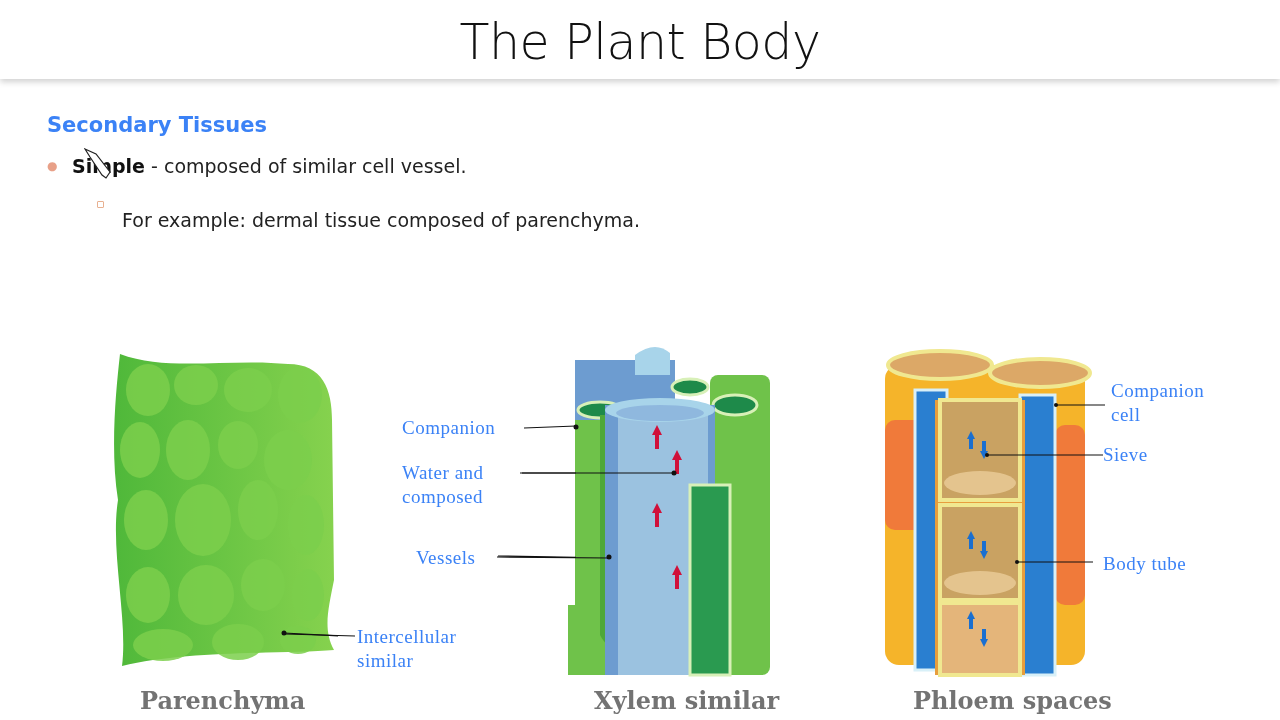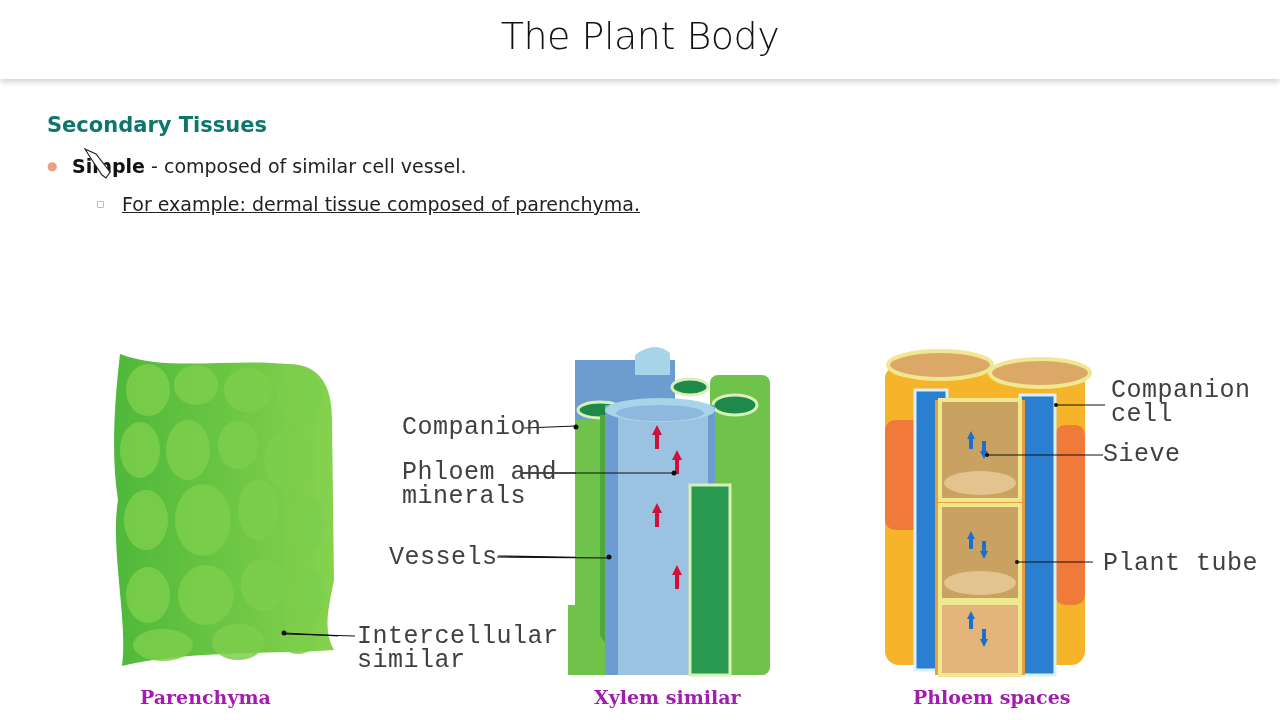--- a/index.html
+++ b/index.html
@@ -1,28 +1,28 @@
 <!DOCTYPE html>
 <html><head>
 <meta charset="utf-8">
 <style>
   html, body { margin:0; padding:0; }
   body { width:1280px; height:720px; background:#ffffff; position:relative; overflow:hidden; font-family:"Liberation Sans", sans-serif; }
   .header { position:absolute; left:0; top:0; width:1280px; height:79px; background:#fff; box-shadow:0 3px 6px rgba(0,0,0,0.18); z-index:2; }
-  .title { position:absolute; left:0; width:1280px; top:14px; text-align:center; font-family:"DejaVu Sans", sans-serif; font-size:38px; font-weight:300; color:#111; letter-spacing:-0.5px; }
-  .section { position:absolute; left:47px; top:113px; font-family:"DejaVu Sans", sans-serif; font-size:21px; font-weight:bold; color:#0f766e; }
+  .title { position:absolute; left:0; width:1280px; top:14px; text-align:center; font-family:"DejaVu Sans", sans-serif; font-size:49px; font-weight:300; color:#111; letter-spacing:-0.5px; }
+  .section { position:absolute; left:47px; top:113px; font-family:"DejaVu Sans", sans-serif; font-size:21px; font-weight:bold; color:#3b82f6; }
   .bullet1 { position:absolute; left:47px; top:155px; font-family:"DejaVu Sans", sans-serif; font-size:19px; color:#222; }
   .bullet1 .dot { position:absolute; left:0; top:4px; color:#e8a088; font-size:12px; }
   .bullet1 .txt { position:absolute; left:25px; top:0; white-space:nowrap; }
   .bullet1 b { font-weight:bold; color:#111; }
   .bullet2 { position:absolute; left:97px; top:193px; font-family:"DejaVu Sans", sans-serif; font-size:19px; color:#222; }
   .bullet2 .dot { position:absolute; left:0; top:8px; width:5px; height:5px; border:1px solid #e8b090; border-radius:1px; }
-  .bullet2 .txt { position:absolute; left:25px; top:0; white-space:nowrap;text-decoration:underline; }
-  .lbl { position:absolute; font-family:Liberation Mono, monospace; font-size:25px; color:#404040; line-height:24px; white-space:nowrap; letter-spacing:0.5px; }
-  .cap { position:absolute; font-family:"DejaVu Serif", serif; font-size:19px; font-weight:bold; color:#a21caf; white-space:nowrap; }
+  .bullet2 .txt { position:absolute; left:25px; top:16px; white-space:nowrap; }
+  .lbl { position:absolute; font-family:Liberation Serif, serif; font-size:19px; color:#3b82f6; line-height:24px; white-space:nowrap; letter-spacing:0.5px; }
+  .cap { position:absolute; font-family:"DejaVu Serif", serif; font-size:24px; font-weight:bold; color:#737373; white-space:nowrap; }
   svg { position:absolute; }
   .cursor { position:absolute; left:84px; top:148px; }
 </style>
 </head>
 <body>
 
 <div class="header">
   <div class="title">The Plant Body</div>
 </div>
 
@@ -114,24 +114,24 @@
   <line x1="2" y1="134" x2="113" y2="136" stroke="#111" stroke-width="1.2"></line>
 </svg>
 <svg style="left:520px;top:470px" width="160" height="6">
     <line x1="0" y1="3" x2="155" y2="3" stroke="#111" stroke-width="1.2"></line>
   </svg>
 <svg style="left:497px;top:554px" width="115" height="6">
     <line x1="0" y1="3" x2="112" y2="4" stroke="#111" stroke-width="1.2"></line>
   </svg>
 <div class="lbl" style="left:402px;top:416px">Companion</div>
 <div class="lbl" style="left:402px;top:461px">
-  <div>Phloem and</div>
-  <div>minerals</div>
+  <div>Water and</div>
+  <div>composed</div>
 </div>
-<div class="lbl" style="left:389px;top:546px">Vessels</div>
+<div class="lbl" style="left:416px;top:546px">Vessels</div>
 <div class="cap" style="left:594px;top:686px">Xylem similar</div>
 
 <svg style="left:880px;top:345px" width="215" height="335" viewBox="0 0 215 335">
   <rect x="5" y="20" width="200" height="300" rx="14" fill="#f5b42a"></rect>
   <rect x="5" y="75" width="40" height="110" rx="10" fill="#f07a3a"></rect>
   <rect x="175" y="80" width="30" height="180" rx="10" fill="#f07a3a"></rect>
   <ellipse cx="60" cy="20" rx="52" ry="14" fill="#dca867" stroke="#f0e890" stroke-width="4"></ellipse>
   <ellipse cx="160" cy="28" rx="50" ry="14" fill="#dca867" stroke="#f0e890" stroke-width="4"></ellipse>
   <rect x="35" y="45" width="32" height="280" fill="#2a7fd0" stroke="#d8f0f8" stroke-width="3"></rect>
   <rect x="140" y="50" width="35" height="280" fill="#2a7fd0" stroke="#d8f0f8" stroke-width="3"></rect>
@@ -156,14 +156,14 @@
 <svg style="left:985px;top:400px" width="120" height="170">
   <line x1="71" y1="5" x2="120" y2="5" stroke="#111" stroke-width="1.2"></line>
   <line x1="2" y1="55" x2="118" y2="55" stroke="#111" stroke-width="1.2"></line>
   <line x1="32" y1="162" x2="108" y2="162" stroke="#111" stroke-width="1.2"></line>
 </svg>
 <div class="lbl" style="left:1111px;top:379px">
   <div>Companion</div>
   <div>cell</div>
 </div>
 <div class="lbl" style="left:1103px;top:443px">Sieve</div>
-<div class="lbl" style="left:1103px;top:552px">Plant tube</div>
+<div class="lbl" style="left:1103px;top:552px">Body tube</div>
 <div class="cap" style="left:913px;top:686px">Phloem spaces</div>
 
 </body></html>

